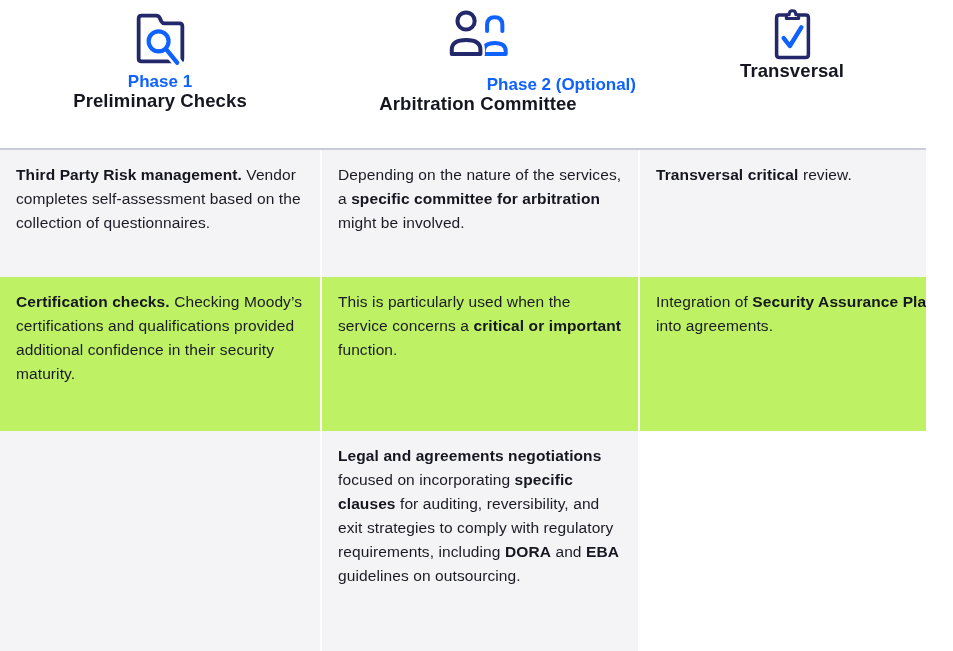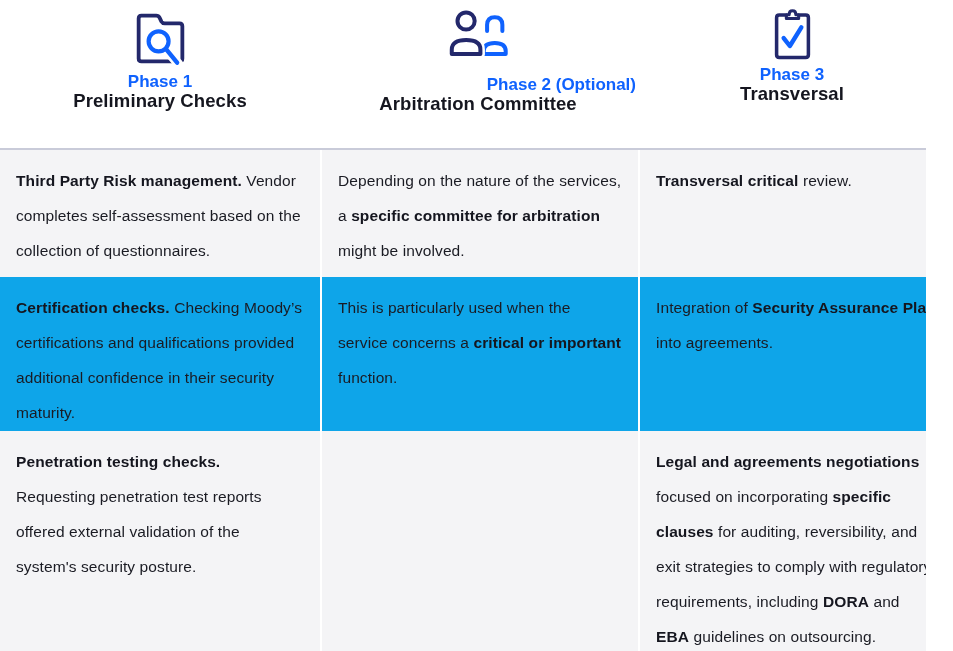--- a/index.html
+++ b/index.html
@@ -30,22 +30,22 @@
   svg .accent{stroke:var(--accent); fill:none; stroke-linecap:round; stroke-linejoin:round;}
   svg .halo{stroke:#ffffff; fill:none; stroke-linecap:round; stroke-linejoin:round;}
 
   
   .table{width:948px; border-top:2px solid var(--rule);}
   .row{display:grid; grid-template-columns:320px 316px 312px; column-gap:2px; background:#fff;}
   .row-1{height:127px;}
   .row-2{height:154px;}
   .row-3{height:220px;}
   .row-gray .cell{background:var(--row-gray);}
-  .row-white .cell{background:#0ea5e9;}
-  .cell{padding:13px 16px 0 16px; font-size:15.5px; line-height:35px; color:var(--body); letter-spacing:.1px;}
+  .row-white .cell{background:#bef264;}
+  .cell{padding:13px 16px 0 16px; font-size:15.5px; line-height:24px; color:var(--body); letter-spacing:.1px;}
   .cell strong{font-weight:700; color:var(--ink);}
 </style>
 </head>
 <body>
 
 <div class="page">
 
   <div class="header">
 
     <div class="header-cell c1">
@@ -77,41 +77,39 @@
     </div>
 
     <div class="header-cell c3">
       <div class="icon-box">
         <svg width="43" height="53" viewBox="0 0 48 60">
           <path class="navy" stroke-width="4" d="M17 8 H9 Q6 8 6 11 V53 Q6 56 9 56 H39 Q42 56 42 53 V11 Q42 8 39 8 H31"></path>
           <path class="navy" stroke-width="3.4" d="M17 12 V9.5 Q17 7.5 19 7.5 H20.2 Q20.2 3 24 3 Q27.8 3 27.8 7.5 H29 Q31 7.5 31 9.5 V12 Z"></path>
           <polyline class="accent" stroke-width="5" points="14,34 21,43 34,22"></polyline>
         </svg>
       </div>
-      <div class="phase-label">Phase 3</div>
       <div class="phase-title">Transversal</div>
     </div>
 
   </div>
 
   <div class="table">
 
     <div class="row row-1 row-gray">
       <div class="cell"><strong>Third Party Risk management.</strong> Vendor completes self-assessment based on the collection of questionnaires.</div>
       <div class="cell">Depending on the nature of the services, a <strong>specific committee for arbitration</strong> might be involved.</div>
       <div class="cell"><strong>Transversal critical</strong> review.</div>
     </div>
 
     <div class="row row-2 row-white">
       <div class="cell"><strong>Certification checks.</strong> Checking Moody’s certifications and qualifications provided additional confidence in their security maturity.</div>
       <div class="cell">This is particularly used when the service concerns a <strong>critical or important</strong> function.</div>
       <div class="cell">Integration of <strong>Security Assurance Plan</strong> into agreements.</div>
     </div>
 
     <div class="row row-3 row-gray">
-      <div class="cell"><strong>Penetration testing checks.</strong> Requesting penetration test reports offered external validation of the system's security posture.</div>
       <div class="cell"></div>
       <div class="cell"><strong>Legal and agreements negotiations</strong> focused on incorporating <strong>specific clauses</strong> for auditing, reversibility, and exit strategies to comply with regulatory requirements, including <strong>DORA</strong> and <strong>EBA</strong> guidelines on outsourcing.</div>
     </div>
 
   </div>
 
 </div>
 
 </body></html>

